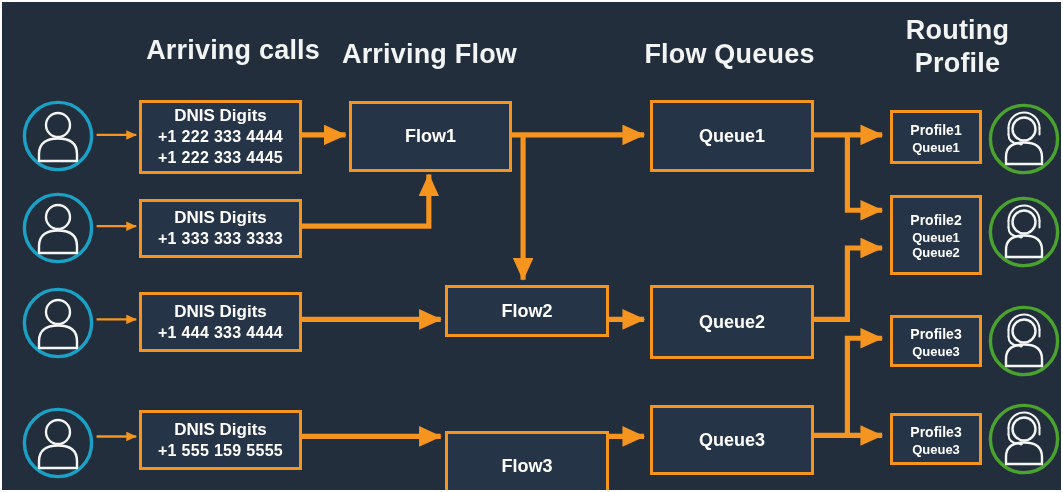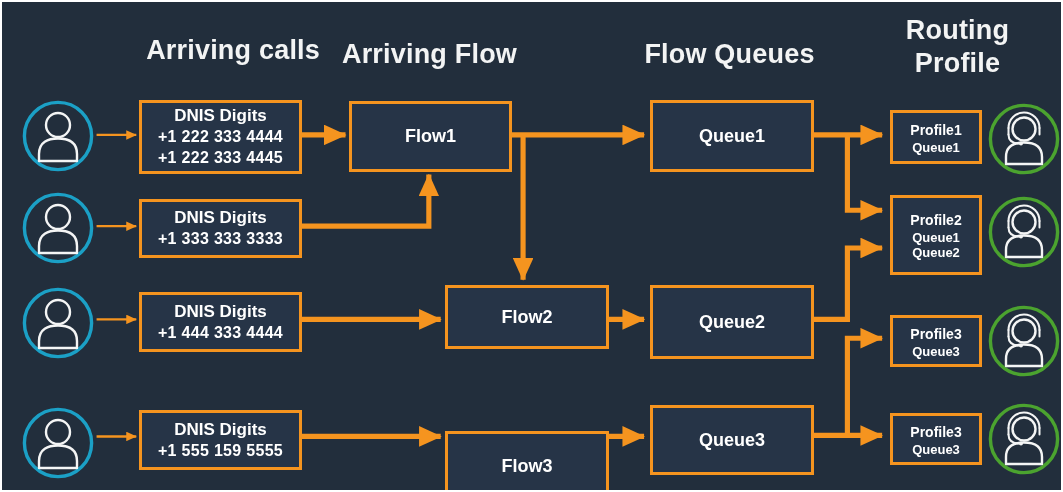--- a/index.html
+++ b/index.html
@@ -131,21 +131,21 @@
     <span class="dnis-number">+1 444 333 4444</span>
   </div>
   <div class="node" style="left:137px; top:408px; width:163px; height:60px;">
     <span class="dnis-title">DNIS Digits</span>
     <span class="dnis-number">+1 555 159 5555</span>
   </div>
 
   <div class="node" style="left:347px; top:99px; width:163px; height:71px;">
     <span class="node-label">Flow1</span>
   </div>
-  <div class="node" style="left:443px; top:283px; width:164px; height:64px;">
+  <div class="node" style="left:443px; top:283px; width:164px; height:52px;">
     <span class="node-label">Flow2</span>
   </div>
   <div class="node" style="left:443px; top:403px; width:164px; height:70px;margin-top:26px;">
     <span class="node-label">Flow3</span>
   </div>
 
   <div class="node" style="left:648px; top:98px; width:164px; height:72px;">
     <span class="node-label">Queue1</span>
   </div>
   <div class="node" style="left:648px; top:283px; width:164px; height:74px;">

